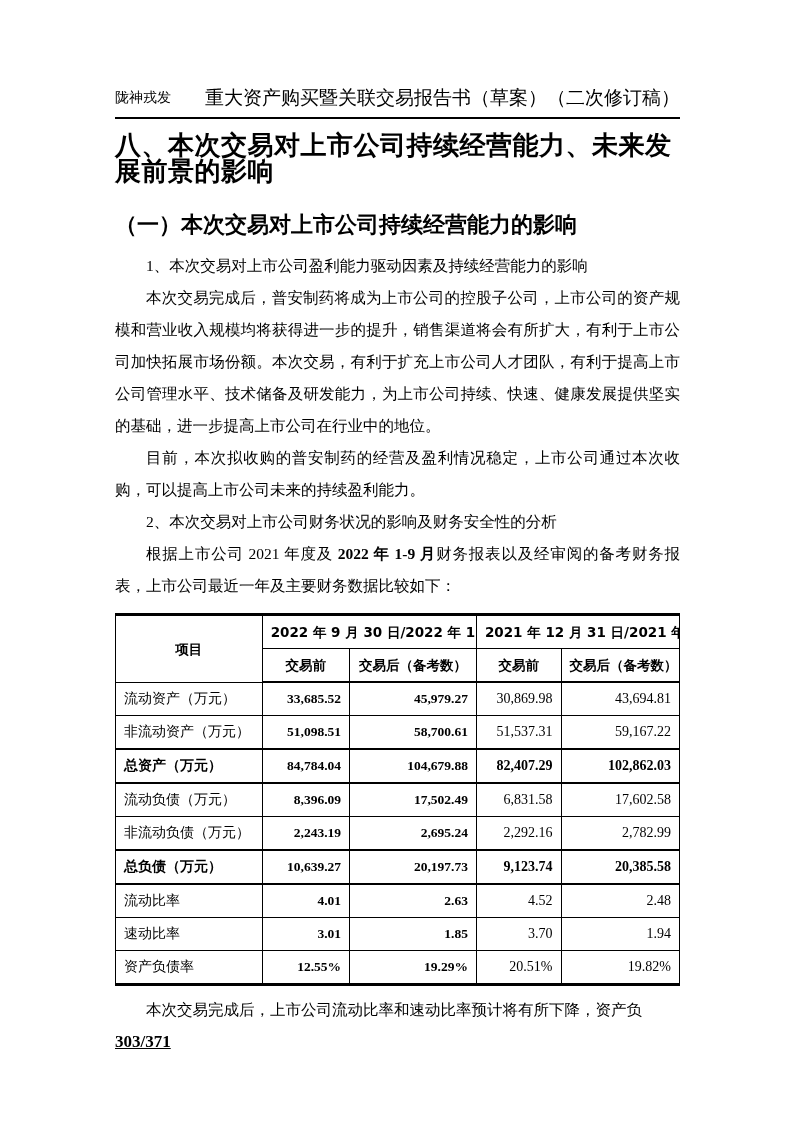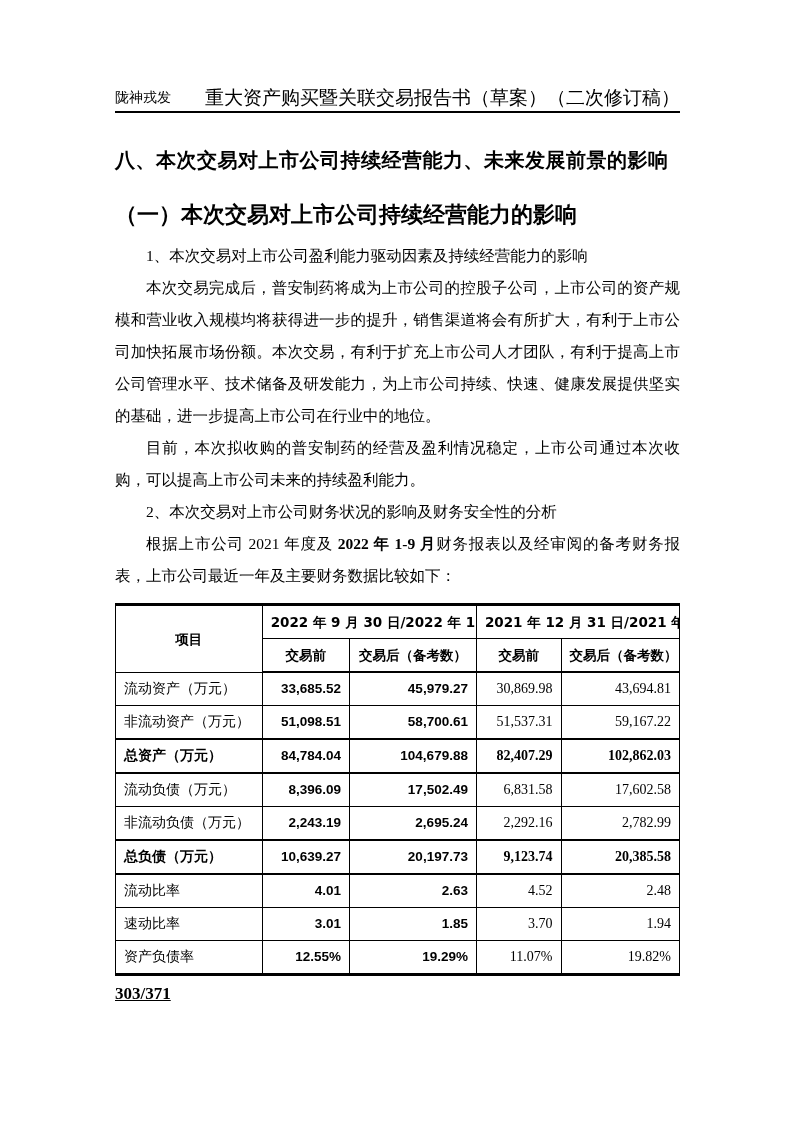--- a/index.html
+++ b/index.html
@@ -9,29 +9,29 @@
     background:#fff;color:#000;
     box-sizing:border-box;
     padding:50px 113px 0 115px;
     font-family:"Liberation Serif","DejaVu Serif",serif;
     overflow:hidden;
   }
   
   .doc-header{
     display:flex;justify-content:space-between;align-items:flex-end;
     border-bottom:2px solid #000;
-    padding-bottom:5px;
+    padding-bottom:11px;
     font-size:14px;line-height:16px;
   }
   .doc-header .hdr-right{font-size:19px;margin-top:40px;}
   
   .h1{
-    font-family:Liberation Mono, monospace;
-    font-weight:bold;font-size:20px;line-height:26px;
-    margin:36px 0 0 0;letter-spacing:.5px;
+    font-family:Liberation Serif, serif;
+    font-weight:bold;font-size:26px;line-height:26px;
+    margin:14px 0 0 0;letter-spacing:.5px;
   }
   .h2{
     font-family:"DejaVu Sans","Liberation Sans",sans-serif;
     font-weight:bold;font-size:22px;line-height:22px;
     margin:29px 0 0 0;
   }
   
   .content{margin-top:14px;font-size:15.5px;line-height:32px;}
   .content p{margin:0;text-indent:2em;text-align:justify;}
   p.subhead{text-align:left;}
@@ -48,21 +48,21 @@
     padding:0 8px;overflow:hidden;white-space:nowrap;
   }
   table.fin th{
     font-family:"DejaVu Sans","Liberation Sans",sans-serif;
     font-weight:bold;font-size:13.5px;height:25px;text-align:center;
   }
   table.fin thead tr:last-child th{border-bottom:2px solid #000;}
   table.fin td{height:23px;font-size:14px;margin-top:44px;}
   td.lbl{text-align:left;font-family:"Liberation Serif","DejaVu Serif",serif;}
   td.num{text-align:right;}
-  td.num.g22{font-family:Liberation Sans, sans-serif;font-weight:bold;font-size:13.5px;}
+  td.num.g22{font-family:Liberation Serif, serif;font-weight:bold;font-size:13.5px;}
   td.num.g21{font-family:"Liberation Serif","DejaVu Serif",serif;font-weight:normal;}
   tr.total td{border-top:2px solid #000;border-bottom:2px solid #000;font-weight:bold;}
   tr.total td.lbl,tr.total td.num.g21{font-weight:bold;}
   
   .doc-footer{
     text-align:left;margin-top:6px;
     font-size:17px;font-weight:bold;text-decoration:underline;
   }
 </style>
 </head>
@@ -161,25 +161,26 @@
           <td class="lbl">速动比率</td>
           <td class="num g22">3.01</td>
           <td class="num g22">1.85</td>
           <td class="num g21">3.70</td>
           <td class="num g21">1.94</td>
         </tr>
         <tr>
           <td class="lbl">资产负债率</td>
           <td class="num g22">12.55%</td>
           <td class="num g22">19.29%</td>
-          <td class="num g21">11.07%</td>
+          <td class="num g21">20.51%</td>
           <td class="num g21">19.82%</td>
         </tr>
       </tbody>
     </table>
 
+    <p>本次交易完成后，上市公司流动比率和速动比率预计将有所下降，资产负</p>
   </div>
 
   <footer class="doc-footer">
     <span>303/371</span>
   </footer>
 
 </div>
 
 </body></html>

